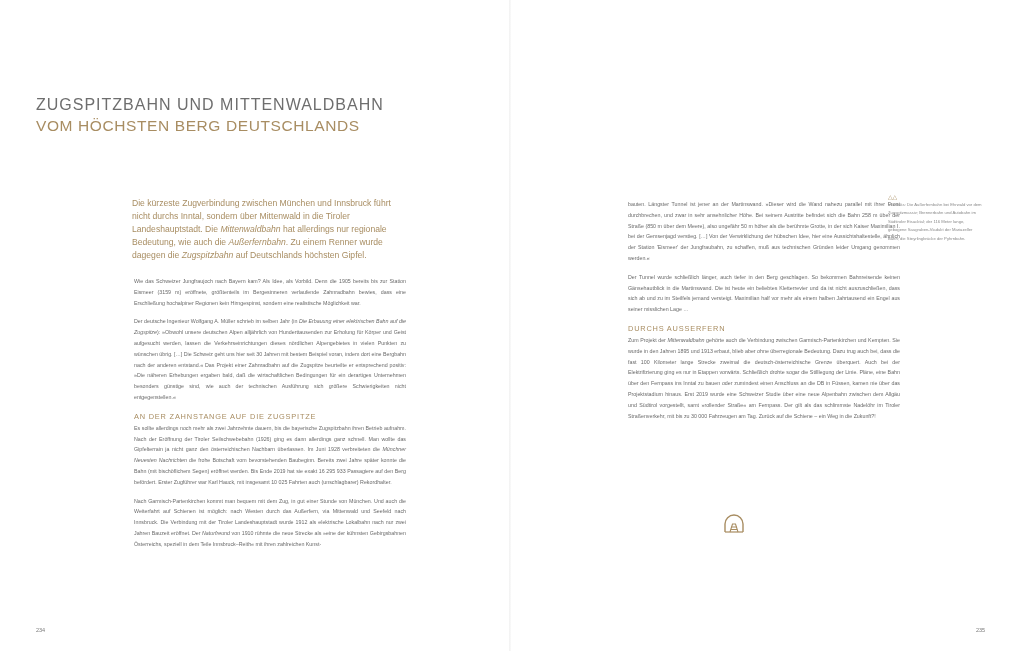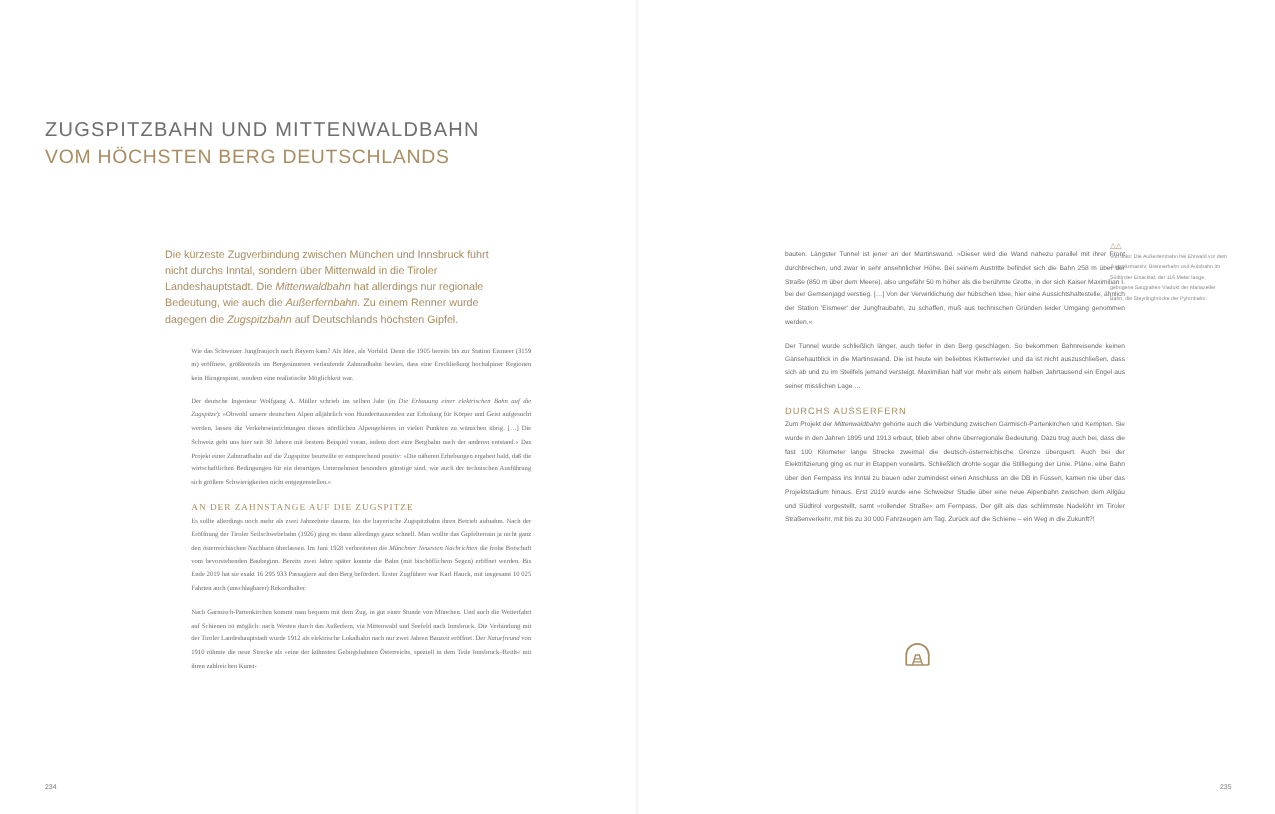--- a/index.html
+++ b/index.html
@@ -7,21 +7,21 @@
   .spread{position:absolute;inset:0;}
   .gutter{position:absolute;left:509px;top:0;width:2px;height:651px;background:linear-gradient(90deg,#f1f1f1,#fafafa);}
   .kicker{position:absolute;left:36px;top:96px;font-size:16px;letter-spacing:1px;color:#6e6e6e;}
   .title{position:absolute;left:36px;top:117px;font-size:15.5px;line-height:18.5px;letter-spacing:0.6px;color:#a88d62;}
   .title div{white-space:nowrap;}
   .lead{position:absolute;left:132px;top:197px;width:278px;font-size:8.6px;line-height:13.1px;color:#a88d62;}
   .lead i{font-style:italic;}
   .col{position:absolute;font-size:5.3px;line-height:10.8px;color:#6a6a6a;text-align:justify;}
   .col p{margin:0 0 8px 0;}
   .col i{font-style:italic;}
-  .col-left{left:153px;top:276px;width:272px;font-family:Liberation Serif, serif;}
+  .col-left{left:134px;top:276px;width:272px;}
   .col-right{left:598px;top:199px;width:272px;margin-left:30px;}
   .subhead{font-size:7.4px;letter-spacing:0.8px;color:#a88d62;margin:6px 0 1px 0;line-height:11px;}
   .caption{position:absolute;left:888px;top:193px;width:96px;font-size:4.2px;line-height:8.4px;color:#8a8a8a;}
   .caption .arrows{font-size:6px;color:#a88d62;line-height:8px;}
   .emblem{position:absolute;left:722px;top:512px;width:24px;height:24px;}
   .pageno{position:absolute;top:627px;font-size:5.5px;color:#7a7a7a;}
   .pageno.left{left:36px;}
   .pageno.right{left:976px;}
 </style>
 </head>

